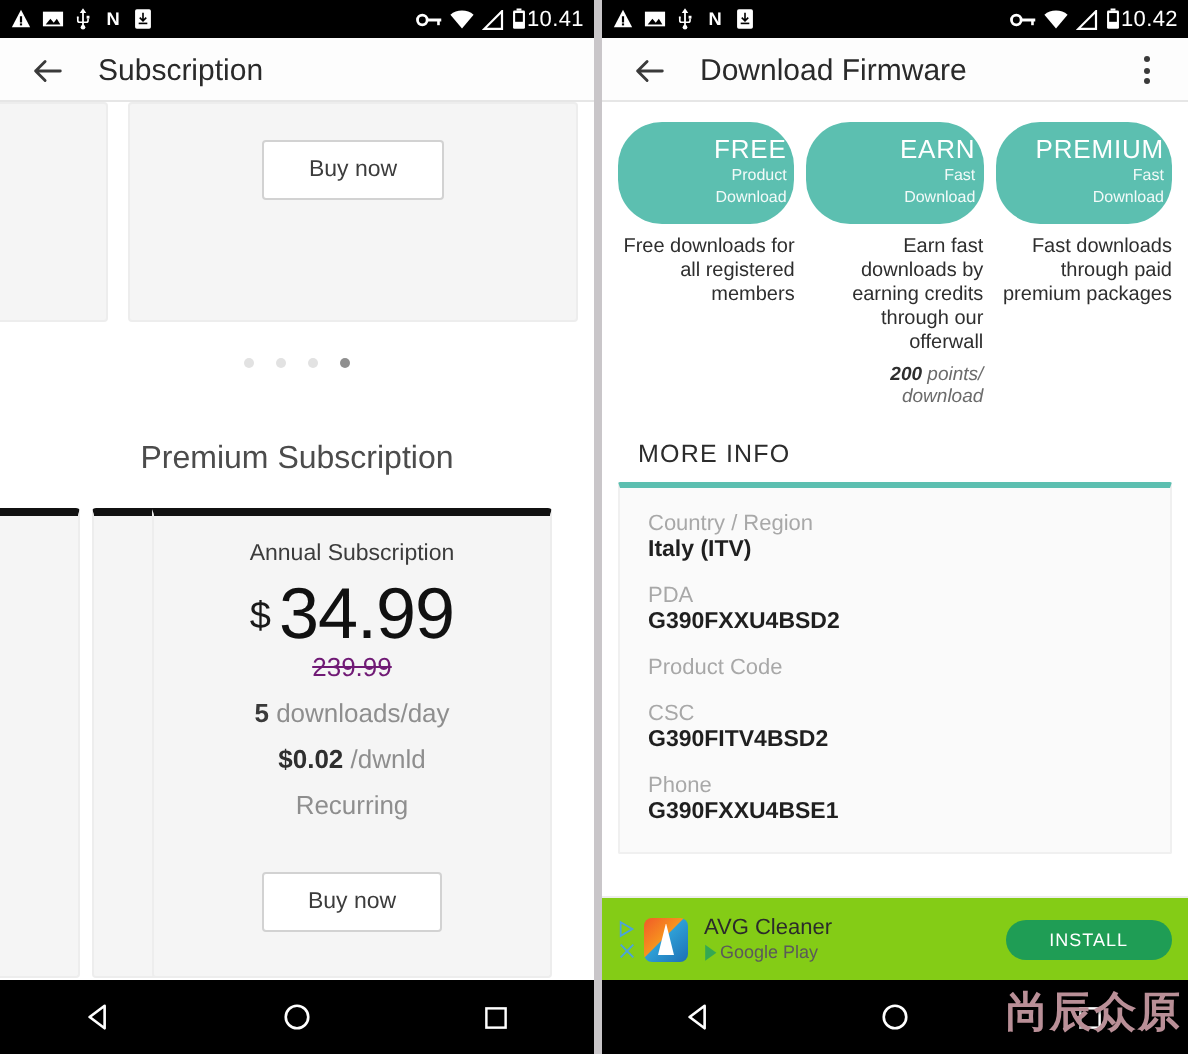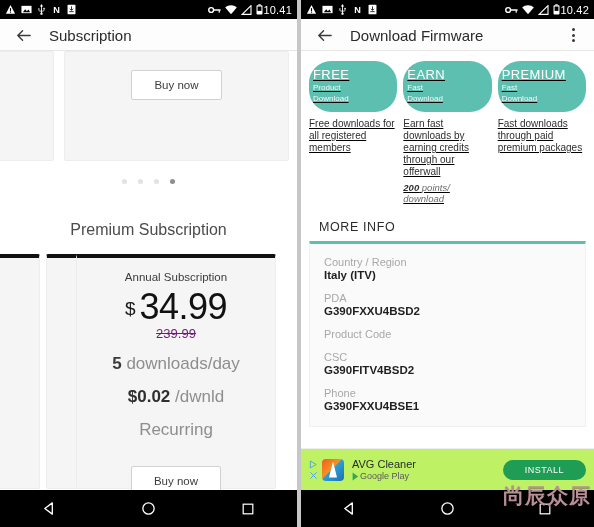--- a/index.html
+++ b/index.html
@@ -75,29 +75,29 @@
     border-top: 4px solid #111111;
   }
   .pcard-ghost-a { left: -46px; width: 86px; height: 235px; }
   .pcard-ghost-b { left: 46px; width: 40px; height: 235px; }
   .pcard-main { left: 76px; width: 200px; height: 235px; text-align: center; padding-top: 13px; }
   .plan-name { font-size: 11.5px; color: #3c3c3c; }
   .price-row { display: flex; align-items: flex-start; justify-content: center; margin-top: 6px; }
   .price-cur { font-size: 19px; color: #1a1a1a; margin-top: 9px; margin-right: 4px; }
   .price-main { font-size: 36px; color: #111111; line-height: 1; letter-spacing: -.5px; }
   .price-old { font-size: 13px; color: #701a75; text-decoration: line-through; margin-top: 1px; }
-  .meta { font-size: 17px; color: #8e8e8e; margin-top: 13px; }
+  .meta { font-size: 13px; color: #8e8e8e; margin-top: 8px; }
   .meta b { color: #3a3a3a; font-weight: bold; }
   .meta .strong { color: #2f2f2f; font-weight: bold; }
   .pbuy { margin-top: 26px; }
 
   
   .right-body { position: relative; height: 426px; background: #ffffff; padding: 10px 8px 0 8px; }
   .badges { display: flex; gap: 6px; }
-  .badge-col { flex: 1; text-align: left; text-decoration: underline; }
+  .badge-col { flex: 1; text-align: right; }
   .pill {
     background: #5cbfb0; border-radius: 22px;
     padding: 6px 4px 8px; color: #ffffff;
   }
   .pill-title { font-size: 13px; letter-spacing: .4px; }
   .pill-sub { font-size: 8px; line-height: 10px; opacity: .92; margin-top: 1px; }
   .badge-desc { font-size: 10px; color: #2e2e2e; line-height: 12px; margin-top: 6px; }
   .badge-points { font-size: 9.5px; color: #6b6b6b; font-style: italic; line-height: 11px; margin-top: 4px; }
   .badge-points b { color: #2e2e2e; font-style: italic; }
 
@@ -111,21 +111,21 @@
     padding: 12px 14px 14px;
   }
   .info-row { margin-bottom: 11px; }
   .info-row:last-child { margin-bottom: 0; }
   .info-label { font-size: 11px; color: #a8a8a8; margin-bottom: 1px; }
   .info-value { font-size: 11.5px; color: #1f1f1f; font-weight: bold; }
 
   
   .ad {
     position: absolute; left: 0; bottom: 37px;
-    width: 293px; height: 42px; background: #bef264;
+    width: 293px; height: 42px; background: #84cc16;
     border-top: 1px solid #ededed;
     display: flex; align-items: center; padding: 0 8px;
   }
   .adchoice { display: flex; flex-direction: column; gap: 2px; margin-right: 4px; }
   .ad-icon {
     width: 22px; height: 22px; border-radius: 4px;
     background: linear-gradient(135deg, #f05a28 0%, #f7941e 45%, #2e9fd6 46%, #1d6fb5 100%);
     margin-right: 8px; position: relative; overflow: hidden;
   }
   .ad-icon::after {
@@ -147,21 +147,21 @@
   .navbar {
     position: absolute; left: 0; bottom: 0;
     height: 37px; background: #000000;
     display: flex; align-items: center; justify-content: space-around;
   }
   .navbar-left { width: 297px; }
   .navbar-right { width: 293px; }
   .nav-btn { width: 40px; height: 37px; display: flex; align-items: center; justify-content: center; cursor: pointer; }
 
   .watermark {
-    position: absolute; right: 3px; bottom: 17px;
+    position: absolute; right: 3px; bottom: 7px;
     font-size: 21px; font-weight: bold; color: #b98f97;
     letter-spacing: 1px; font-family: "DejaVu Sans", sans-serif;
     text-shadow: 0 1px 1px rgba(0,0,0,.35);
   }
 </style>
 </head>
 <body>
 
 <div class="screens">
 

